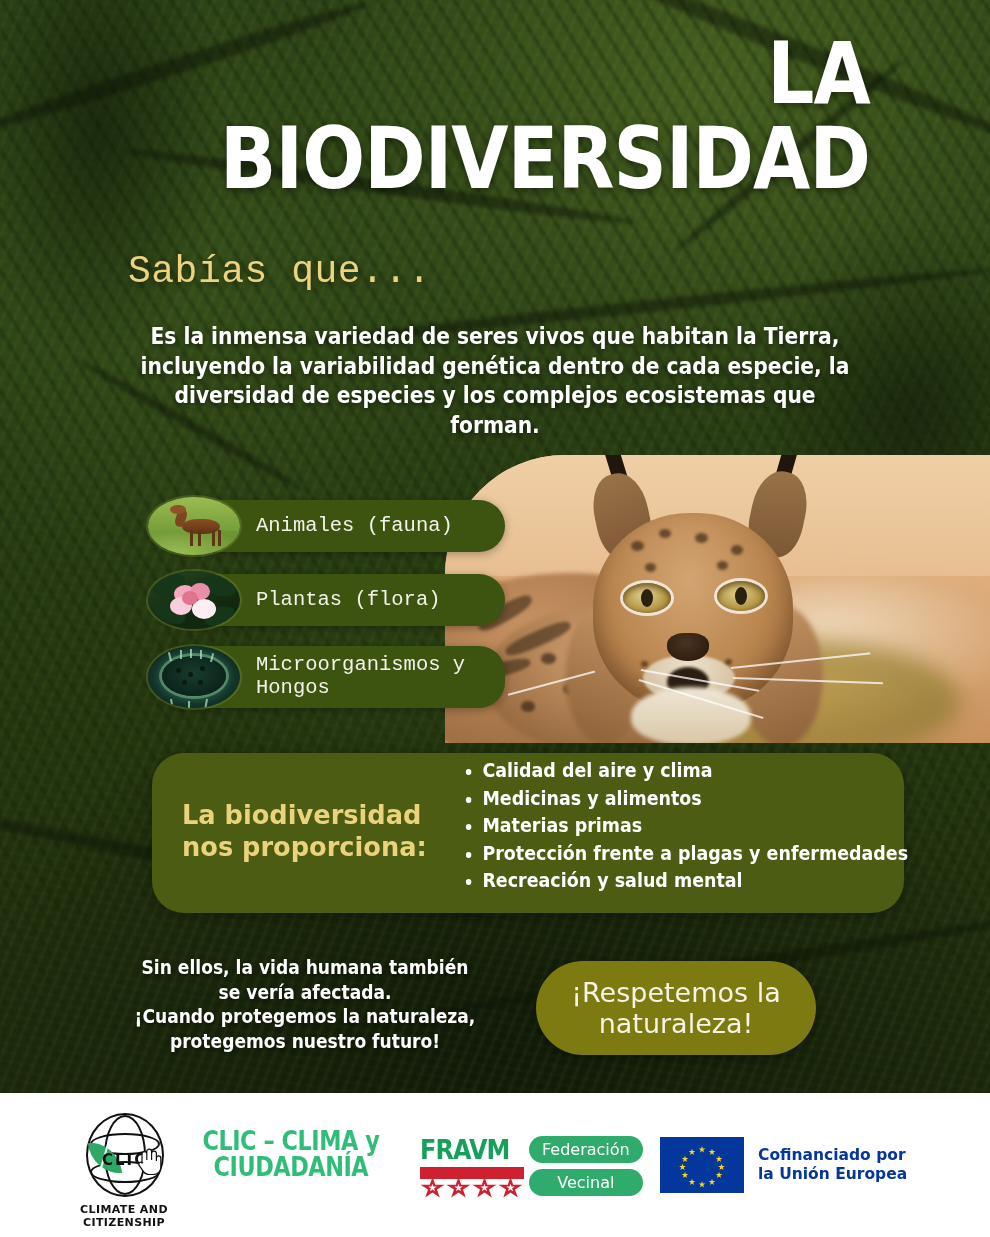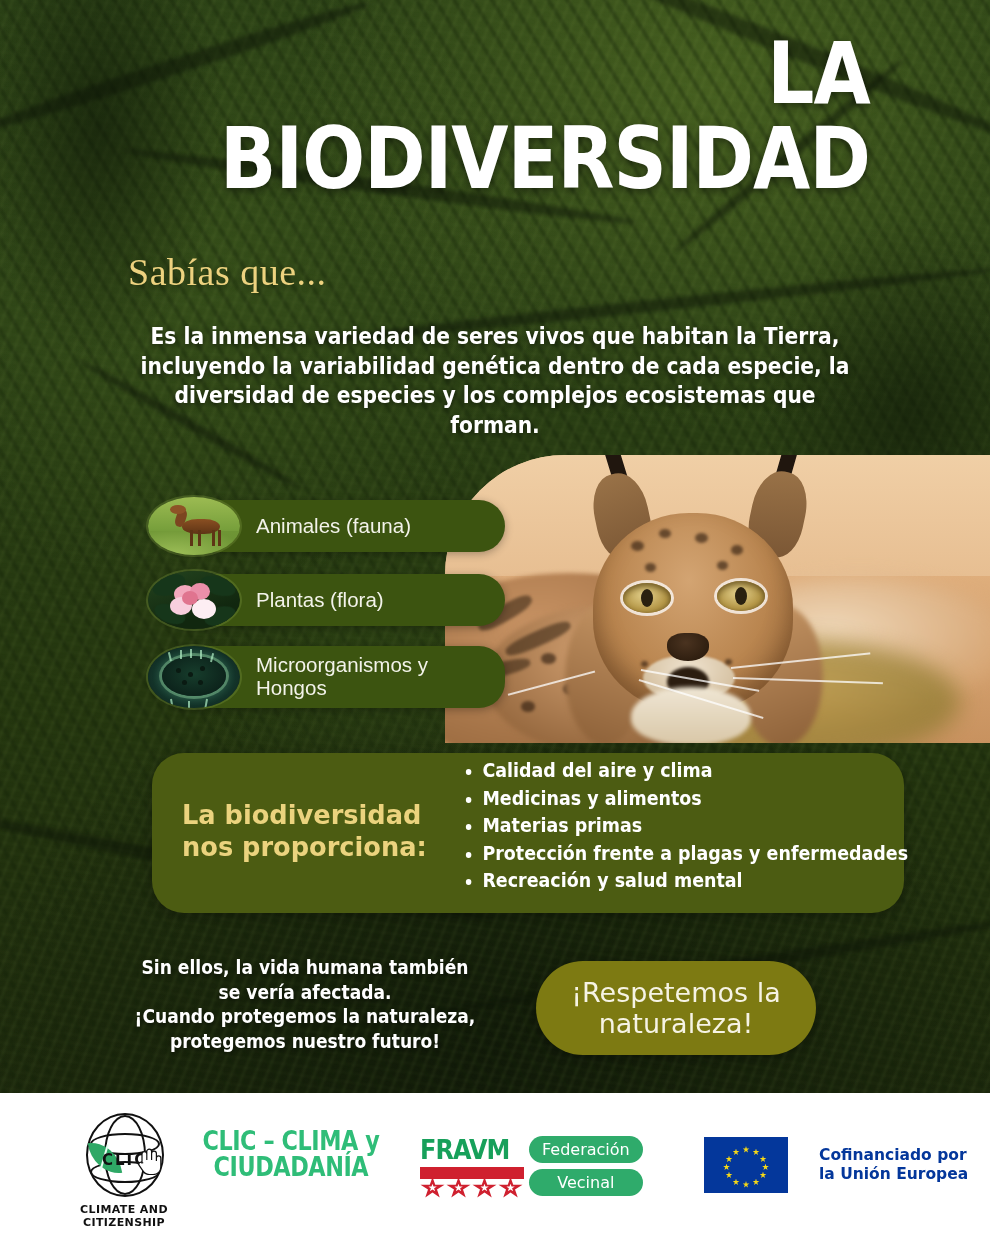--- a/index.html
+++ b/index.html
@@ -39,21 +39,21 @@
 
   
   .headline{position:absolute;left:0;top:34px;width:870px;text-align:right;
     color:#fff;font-family:"DejaVu Sans", sans-serif;font-weight:bold;
     letter-spacing:-1px;line-height:.92;
     text-shadow:0 3px 10px rgba(0,0,0,.45);}
   .hl-line1{font-size:86px;display:block;transform:scaleX(.86);transform-origin:right center;}
   .hl-line2{font-size:86px;display:block;transform:scaleX(.86);transform-origin:right center;margin-top:6px;}
 
   .kicker{position:absolute;left:128px;top:250px;font-size:38px;color:#edd27f;
-    font-family:Liberation Serif, serif;font-weight:normal;letter-spacing:.5px;
+    font-family:Liberation Mono, monospace;font-weight:normal;letter-spacing:.5px;
     text-shadow:0 2px 8px rgba(0,0,0,.45);}
 
   .lede{position:absolute;left:95px;top:322px;width:800px;text-align:center;
     color:#ffffff;font-size:22.5px;line-height:1.32;font-weight:bold;
     font-family:"DejaVu Sans", sans-serif;transform:scaleX(.9);transform-origin:center top;
     text-shadow:0 2px 7px rgba(0,0,0,.55);}
 
   
   .photo{
     position:absolute;left:445px;top:455px;width:545px;height:288px;
@@ -108,21 +108,21 @@
   .beard{position:absolute;left:186px;top:232px;width:120px;height:58px;border-radius:50% 50% 45% 45%;
     background:linear-gradient(180deg,#efe6d4,#d9c7a7);filter:blur(2px);}
   .whisk{position:absolute;height:1.5px;background:rgba(255,255,255,.75);transform-origin:left center;filter:blur(.3px);}
   .spot{position:absolute;border-radius:50%;background:rgba(45,28,14,.62);filter:blur(1.4px);}
   .stripe{position:absolute;border-radius:40%;background:rgba(50,32,16,.55);filter:blur(1.6px);}
 
   
   .pill{position:absolute;height:52px;background:#3c5410;border-radius:26px;
     display:flex;align-items:center;box-shadow:0 2px 8px rgba(0,0,0,.3);}
   .pill.tall{height:62px;}
-  .pill-label{color:#f3f3ea;font-size:20.5px;font-family:Liberation Sans, sans-serif;
+  .pill-label{color:#f3f3ea;font-size:20.5px;font-family:Liberation Mono, monospace;
     font-weight:normal;line-height:1.12;padding-left:96px;padding-right:16px;white-space:pre-line;}
   .thumb{position:absolute;left:-12px;top:50%;transform:translateY(-50%);
     width:92px;height:58px;border-radius:50%;overflow:hidden;
     box-shadow:0 0 0 2px rgba(120,150,60,.35);}
   .thumb.t3{height:62px;}
 
   
   .th-deer{position:absolute;inset:0;background:linear-gradient(180deg,#9cbb52,#78a03c 55%,#5c7f2c);}
   .th-deer .dbody{position:absolute;left:34px;top:22px;width:38px;height:15px;border-radius:50%/60%;
     background:linear-gradient(180deg,#8a4f22,#5e3415);}
@@ -392,21 +392,21 @@
             <div class="fstar"></div>
             <div class="fstar"></div>
         </div>
       </div>
       <div style="display:flex;flex-direction:column;gap:6px;margin-left:4px;">
         <div class="fpill">Federación</div>
         <div class="fpill">Vecinal</div>
       </div>
     </div>
 
-    <div class="f-logo" style="left:704px;top:44px;gap:17px;">
+    <div class="f-logo" style="left:660px;top:44px;">
       <div class="euflag">
         <div class="eustar" style="left:38.5px;top:9px;"></div>
         <div class="eustar" style="left:48.5px;top:11.5px;"></div>
         <div class="eustar" style="left:55.5px;top:18.5px;"></div>
         <div class="eustar" style="left:58px;top:26.5px;"></div>
         <div class="eustar" style="left:55.5px;top:34.5px;"></div>
         <div class="eustar" style="left:48.5px;top:41.5px;"></div>
         <div class="eustar" style="left:38.5px;top:44px;"></div>
         <div class="eustar" style="left:28.5px;top:41.5px;"></div>
         <div class="eustar" style="left:21.5px;top:34.5px;"></div>

